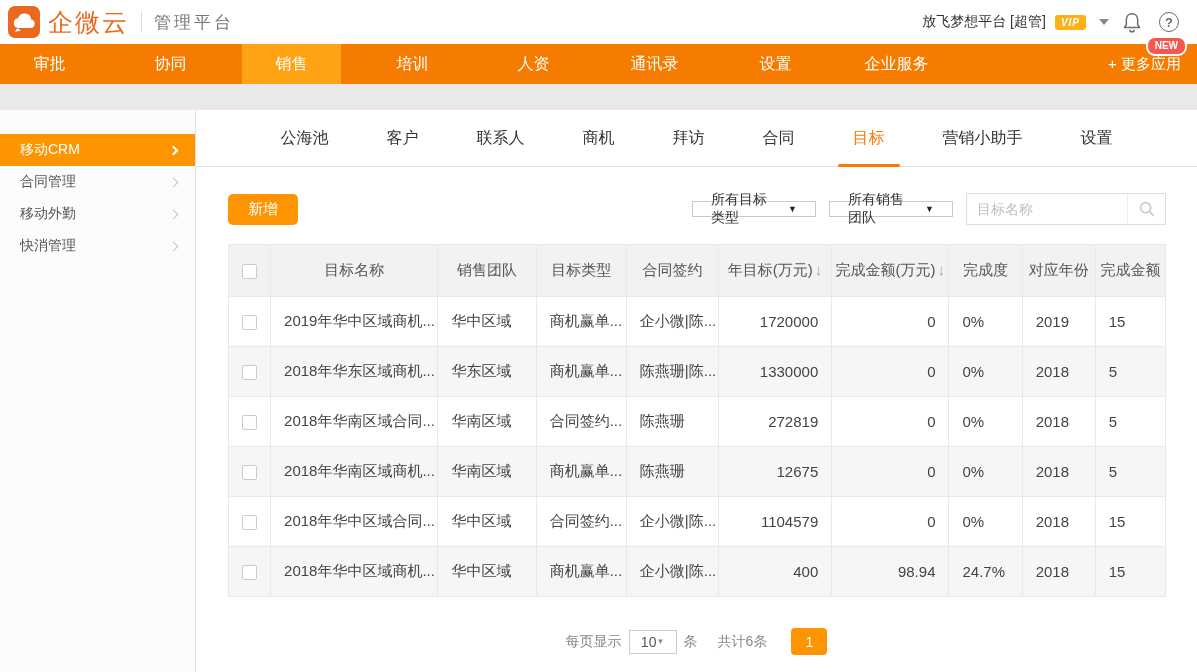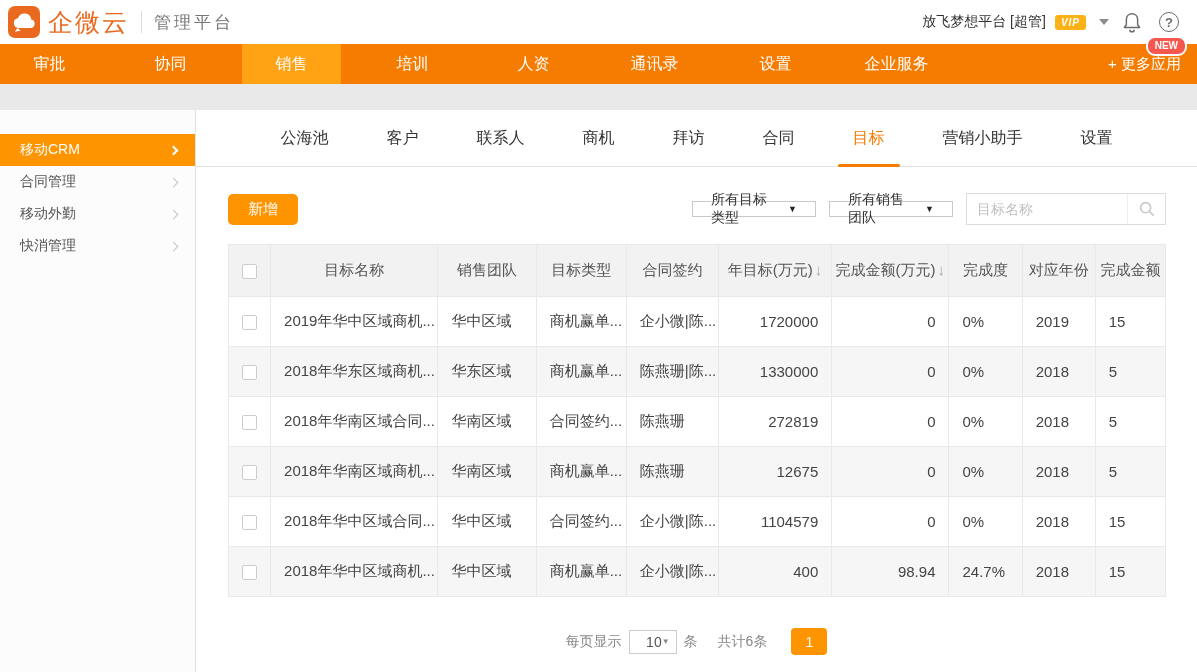--- a/index.html
+++ b/index.html
@@ -73,21 +73,21 @@
   .grid td{height:50px;padding:0 13px;color:#444;white-space:nowrap;overflow:hidden;}
   .grid tbody tr:nth-child(even){background:#f6f6f6;}
   .col-check{text-align:center;padding:0 !important;}
   .checkbox{display:inline-block;width:15px;height:15px;border:1px solid #ccc;border-radius:2px;background:#fff;vertical-align:middle;cursor:pointer;}
   .cell-name{color:var(--link);cursor:pointer;}
   td.num{text-align:right;}
   .sort-icon{color:#a6a6a6;margin-left:2px;cursor:pointer;}
 
   
   .pagination{margin-top:31px;display:flex;align-items:center;justify-content:center;font-size:14px;color:#888;}
-  .pg-select{width:48px;height:24px;border:1px solid #ccc;background:#fff;display:flex;align-items:center;justify-content:flex-end;padding:0 6px;margin:0 7px;color:#555;cursor:pointer;}
+  .pg-select{width:48px;height:24px;border:1px solid #ccc;background:#fff;display:flex;align-items:center;justify-content:center;padding:0 6px;margin:0 7px;color:#555;cursor:pointer;}
   .pg-caret{font-size:8px;color:#888;}
   .pg-total{margin-left:20px;}
   .pg-page{margin-left:24px;width:36px;height:27px;background:var(--btn);color:#fff;border:none;border-radius:4px;font-size:14px;cursor:pointer;font-family:inherit;}
 </style>
 </head>
 <body>
 
 <div class="page">
 
   <header class="topbar">

